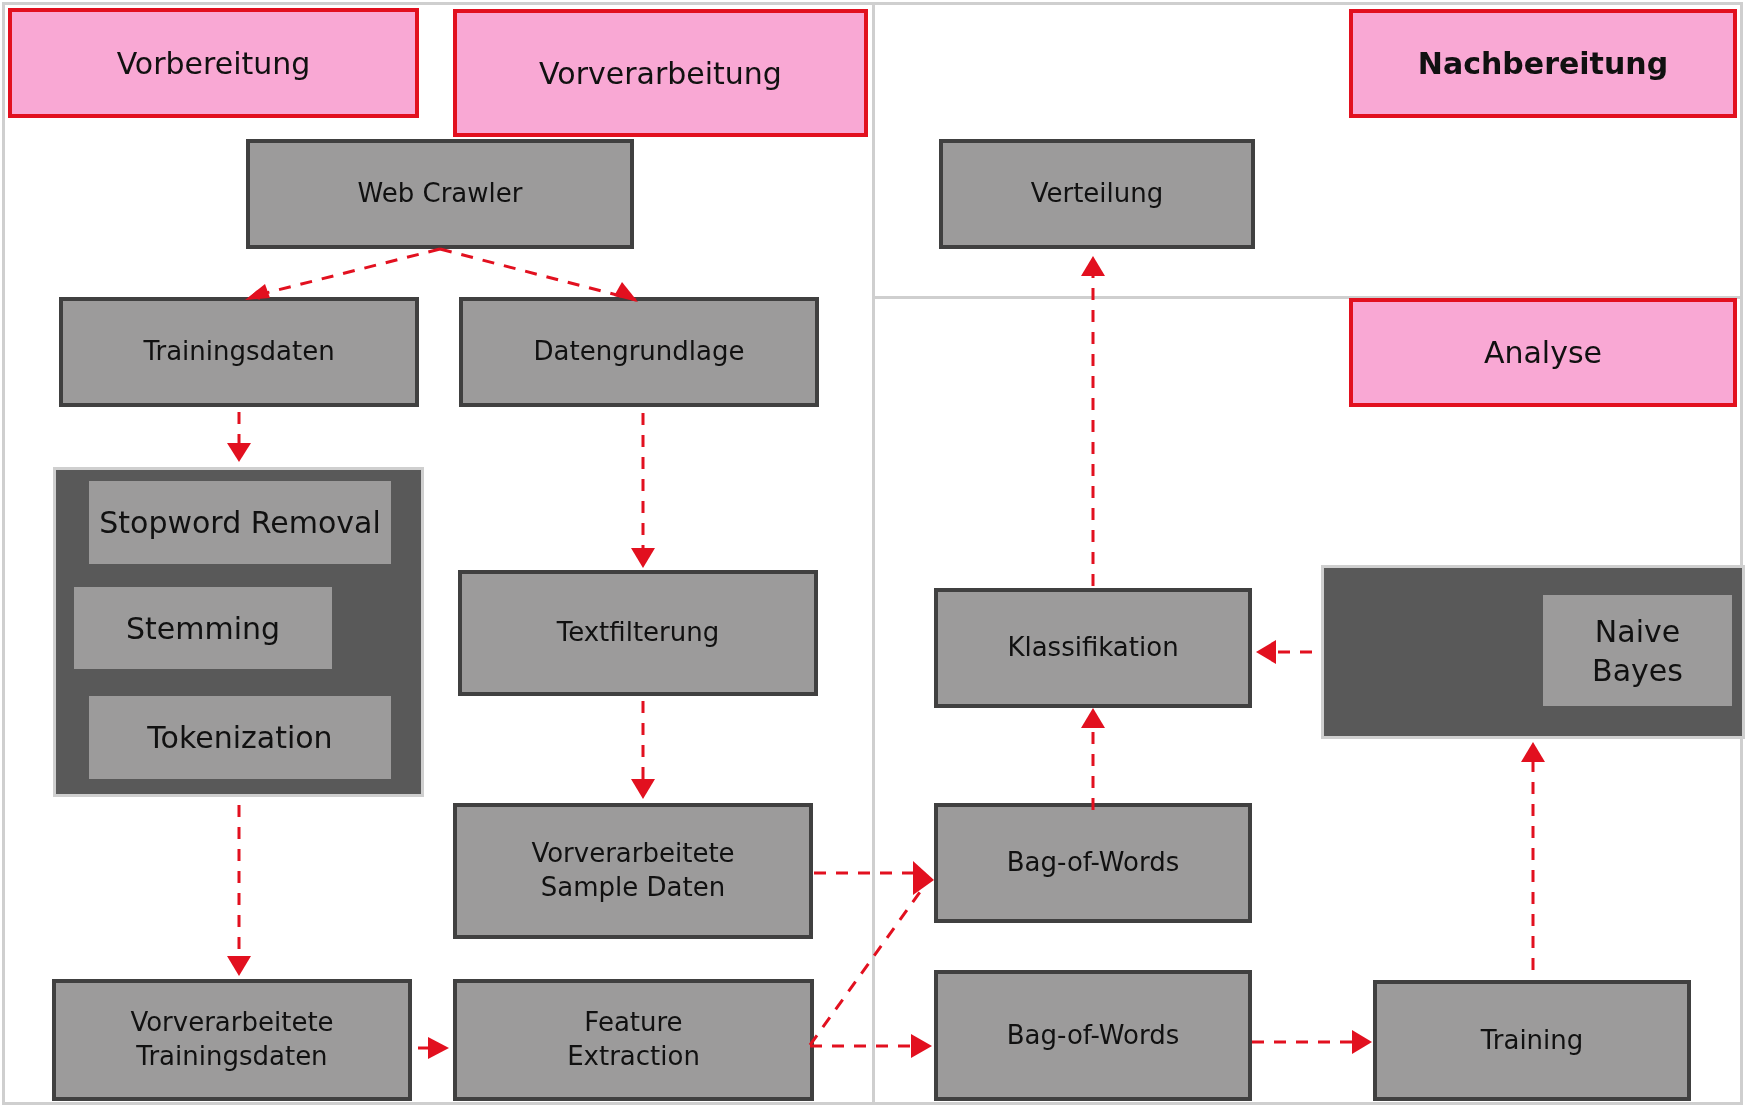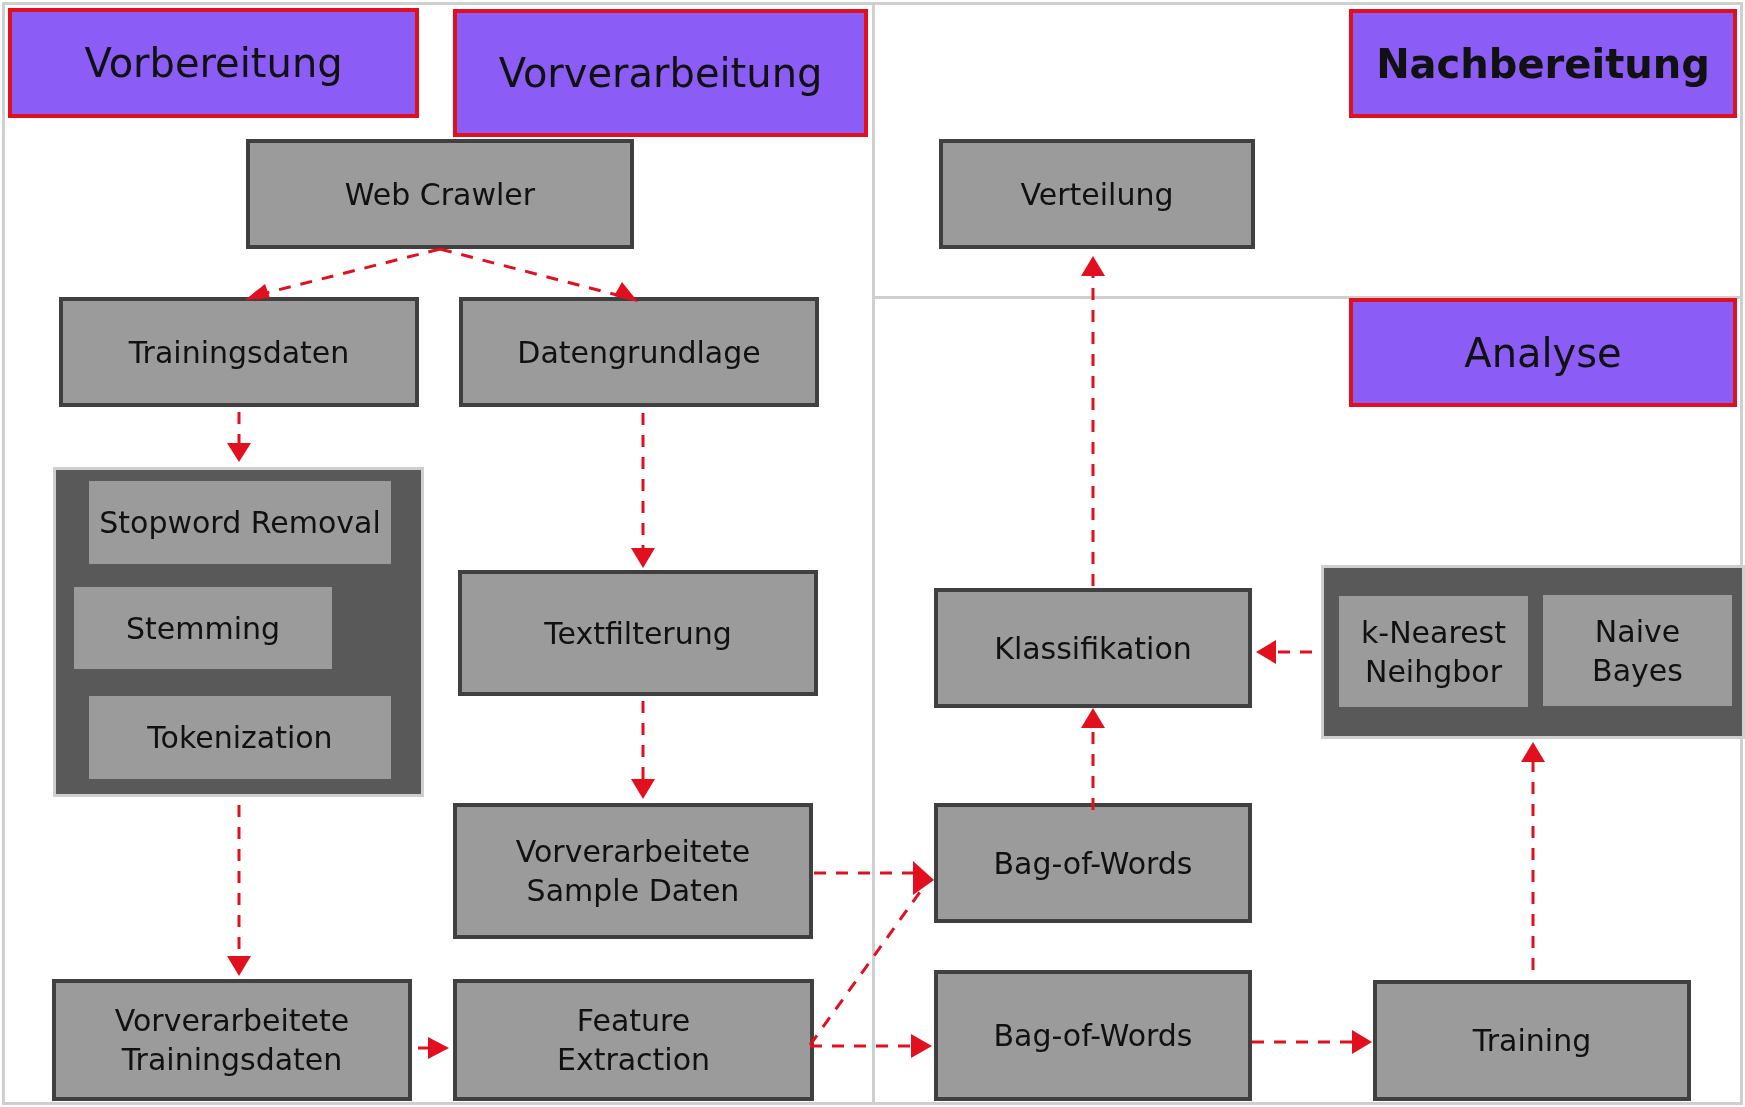--- a/index.html
+++ b/index.html
@@ -1,23 +1,23 @@
 <!DOCTYPE html>
 <html><head>
 <meta charset="utf-8">
 <style>
   html, body { margin:0; padding:0; background:#fff; }
   body { width:1745px; height:1107px; position:relative; overflow:hidden;
          font-family:"DejaVu Sans", sans-serif; }
   .frame { position:absolute; border:3px solid #cfcfcf; box-sizing:border-box; }
-  .phase { position:absolute; border:4px solid #e2101f; background:#8b5cf6; box-sizing:border-box;
-           display:flex; align-items:center; justify-content:center; font-size:40px; color:#111; }
+  .phase { position:absolute; border:4px solid #e2101f; background:#f9a8d4; box-sizing:border-box;
+           display:flex; align-items:center; justify-content:center; font-size:30px; color:#111; }
   .node { position:absolute; background:#9c9b9b; border:4px solid #404040; box-sizing:border-box;
           display:flex; align-items:center; justify-content:center; text-align:center;
-          font-size:30px; color:#111; line-height:1.3; white-space:pre-line; }
+          font-size:26px; color:#111; line-height:1.3; white-space:pre-line; }
   .group { position:absolute; background:#595959; border:3px solid #cfcfcf; box-sizing:border-box; }
   .sub { position:absolute; background:#9c9b9b; display:flex; align-items:center; justify-content:center;
          text-align:center; font-size:30px; color:#111; line-height:1.3; white-space:pre-line; }
   svg.arrows { position:absolute; left:0; top:0; width:1745px; height:1107px; pointer-events:none; }
 </style>
 </head>
 <body>
 
 <div class="frame" style="left:2px;top:2px;width:873px;height:1103px;"></div>
 <div class="frame" style="left:872px;top:2px;width:871px;height:297px;"></div>
@@ -44,22 +44,20 @@
 <div class="node" style="left:934px;top:970px;width:318px;height:131px;">Bag-of-Words</div>
 <div class="node" style="left:1373px;top:980px;width:318px;height:121px;">Training</div>
 
 <div class="group" style="left:53px;top:467px;width:371px;height:330px;">
   <div class="sub" style="left:33px;top:11px;width:302px;height:83px;">Stopword Removal</div>
   <div class="sub" style="left:18px;top:117px;width:258px;height:82px;">Stemming</div>
   <div class="sub" style="left:33px;top:226px;width:302px;height:83px;">Tokenization</div>
 </div>
 
 <div class="group" style="left:1321px;top:565px;width:424px;height:174px;">
-  <div class="sub" style="left:15px;top:28px;width:189px;height:111px;">k-Nearest
-Neihgbor</div>
   <div class="sub" style="left:219px;top:27px;width:189px;height:111px;">Naive
 Bayes</div>
 </div>
 
 <svg class="arrows" viewBox="0 0 1745 1107">
   <defs>
     <marker id="ah" markerWidth="10" markerHeight="10" refX="9" refY="5" orient="auto" markerUnits="userSpaceOnUse" viewBox="0 0 10 10">
       <path d="M0,0 L10,5 L0,10 z" fill="#e2101f"></path>
     </marker>
   </defs>

